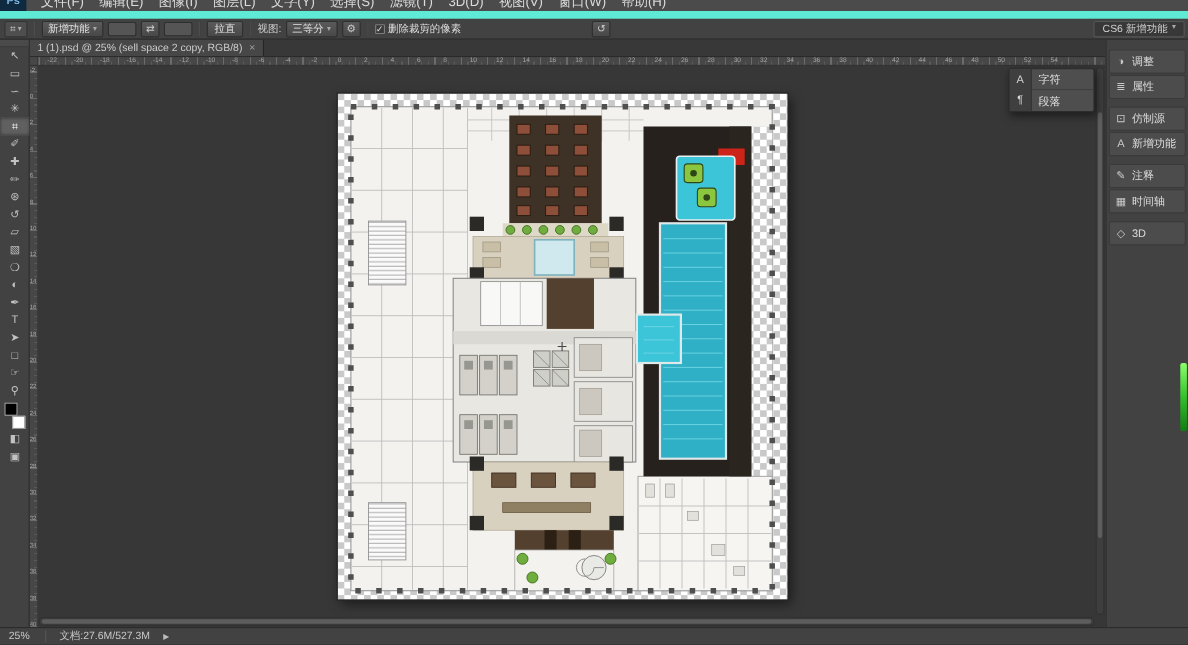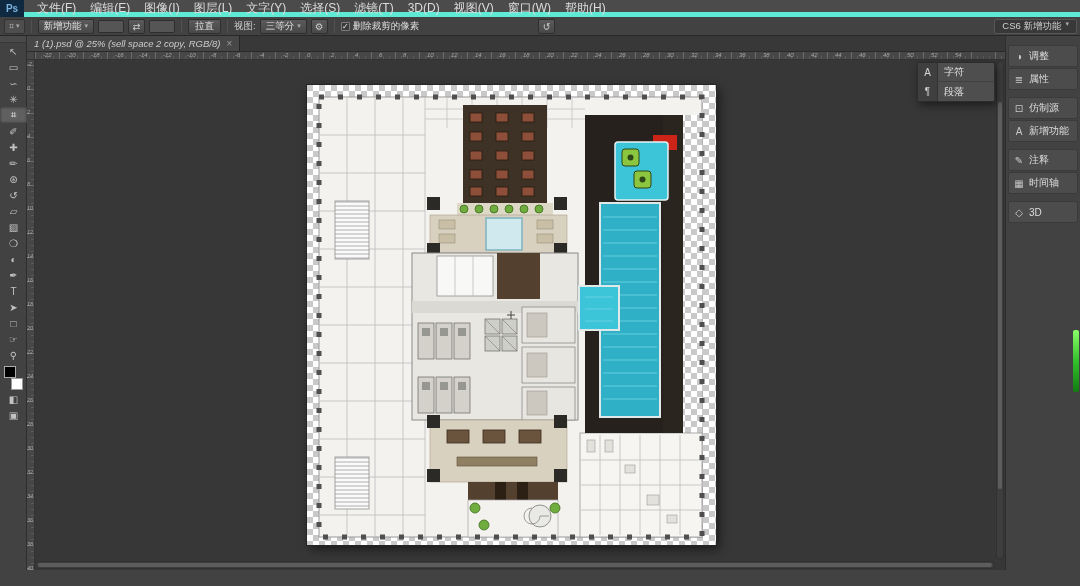--- a/index.html
+++ b/index.html
@@ -1,19 +1,19 @@
 <!DOCTYPE html>
 <html style="--pool: #3cc4d8; --pool-deep: #2fb0c6; --deck: #26211d; --lounge: #d9d1c0; --wood: #54402e; --wood-dark: #3e3126; --plant: #6fae3e; --daybed: #8cc63e; --red-accent: #cc2418; --checker-light: #ffffff; --checker-dark: #c9c9c9; --fg-swatch: #000000; --bg-swatch: #ffffff;"><head>
 <meta charset="utf-8">
 <style>
 *{margin:0;padding:0;box-sizing:border-box;font-family:"Liberation Sans","DejaVu Sans",sans-serif;}
 html,body{width:1080px;height:586px;background:#333;}
 .app{position:relative;width:1080px;height:586px;background:#424242;overflow:hidden;font-size:11px;color:#d6d6d6;}
 
-.menubar{position:absolute;top:0;left:0;right:0;height:17px;background:#4b4b4b;border-bottom:5px solid #5eead4;display:flex;align-items:flex-start;z-index:10;}
+.menubar{position:absolute;top:0;left:0;right:0;height:17px;background:#4b4b4b;border-bottom:7px solid #5eead4;display:flex;align-items:flex-end;z-index:10;}
 .ps-logo{width:24px;height:17px;background:#0e2940;color:#7ab4e0;font-weight:bold;font-size:10px;display:flex;align-items:center;justify-content:center;margin-right:6px;}
 .menu-item{padding:0 7px;font-size:12px;color:#dcdcdc;line-height:17px;cursor:default;white-space:nowrap;}
 
 .optionsbar{position:absolute;top:17px;left:0;right:0;height:19px;background:#424242;border-bottom:1px solid #282828;display:flex;align-items:center;gap:4px;padding:0 4px;z-index:9;}
 .tool-preset{display:flex;align-items:center;gap:2px;height:15px;background:#4e4e4e;border:1px solid #333;border-radius:2px;padding:0 4px;font-size:9px;color:#ccc;}
 .sep{width:1px;height:13px;background:#313131;border-right:1px solid #525252;margin:0 2px;}
 .dropdown{display:flex;align-items:center;gap:3px;height:15px;background:linear-gradient(#5a5a5a,#484848);border:1px solid #2f2f2f;border-radius:2px;padding:0 5px;font-size:9.5px;color:#e0e0e0;white-space:nowrap;}
 .dd-arrow{font-size:7px;color:#aaa;}
 .opt-input{width:26px;height:13px;background:#555;border:1px solid #2e2e2e;border-radius:2px;color:#eee;font-size:9px;padding:0 2px;}
 .opt-icon{width:17px;height:15px;display:flex;align-items:center;justify-content:center;background:linear-gradient(#5a5a5a,#484848);border:1px solid #2f2f2f;border-radius:2px;font-size:9.5px;color:#ccc;}
@@ -26,21 +26,21 @@
 
 .main{position:absolute;top:36px;left:0;right:0;bottom:16px;background:#424242;}
 .toolbar{position:absolute;left:0;top:0;bottom:0;width:27px;background:#424242;border-right:1px solid #2e2e2e;z-index:6;}
 .toolbar-grip{height:7px;border-bottom:1px solid #383838;background:#4a4a4a;}
 .tool{width:27px;height:16px;display:flex;align-items:center;justify-content:center;font-size:10px;color:#c2c2c2;cursor:default;}
 .tool.selected{background:#606060;color:#fff;box-shadow:inset 0 0 3px rgba(0,0,0,.55);}
 .swatch-widget{position:relative;width:27px;height:26px;margin-top:2px;}
 .bg-swatch{position:absolute;right:4px;bottom:1px;width:12px;height:12px;background:var(--bg-swatch,#fff);border:1px solid #999;}
 .fg-swatch{position:absolute;left:4px;top:1px;width:12px;height:12px;background:var(--fg-swatch,#000);border:1px solid #aaa;}
 
-.content{position:absolute;left:27px;right:75px;top:0;bottom:0;font-style:italic;}
+.content{position:absolute;left:27px;right:75px;top:0;bottom:0;}
 .tabbar{position:absolute;top:0;left:0;right:0;height:16px;background:#383838;border-bottom:1px solid #2a2a2a;display:flex;}
 .doc-tab{display:flex;align-items:center;gap:6px;padding:0 7px;background:#474747;border-right:1px solid #262626;font-size:9.5px;color:#ccc;white-space:nowrap;}
 .tab-close{color:#999;font-size:10px;}
 .ruler-corner{position:absolute;top:16px;left:0;width:8px;height:8px;background:#474747;border-right:1px solid #333;border-bottom:1px solid #333;z-index:4;}
 .ruler-top{position:absolute;top:16px;left:8px;right:0;height:8px;background-color:#474747;border-bottom:1px solid #333;background-image:repeating-linear-gradient(90deg,#6b6b6b 0 1px,transparent 1px 24px),repeating-linear-gradient(90deg,#5a5a5a 0 1px,transparent 1px 6px);background-size:100% 8px,100% 3px;background-position:bottom left;background-repeat:repeat-x;z-index:4;}
 .ruler-num{position:absolute;top:0;font-size:6px;line-height:7px;color:#a8a8a8;}
 .canvas-wrap{position:absolute;top:24px;left:0;right:0;bottom:0;background:#373737;overflow:hidden;}
 .ruler-left{position:absolute;left:0;top:0;bottom:0;width:8px;background-color:#474747;border-right:1px solid #333;background-image:repeating-linear-gradient(0deg,#6b6b6b 0 1px,transparent 1px 24px),repeating-linear-gradient(0deg,#5a5a5a 0 1px,transparent 1px 6px);background-size:8px 100%,3px 100%;background-position:top right;background-repeat:repeat-y;z-index:3;}
 .ruler-left .ruler-num{left:0;font-size:5.5px;}
 .document{position:absolute;left:280px;top:25px;width:409px;height:460px;box-shadow:0 0 0 1px #252525,3px 4px 10px rgba(0,0,0,.55);}
@@ -474,13 +474,18 @@
           <span class="float-ico">A</span>
           <span class="float-label">字符</span>
         </div>
         <div class="float-item">
           <span class="float-ico">¶</span>
           <span class="float-label">段落</span>
         </div>
       </div>
   </div>
 
+  <div class="statusbar">
+    <span class="zoom-field">25%</span>
+    <span class="doc-info">文档:27.6M/527.3M</span>
+    <span class="status-arrow">▶</span>
+  </div>
 </div>
 
 </body></html>

